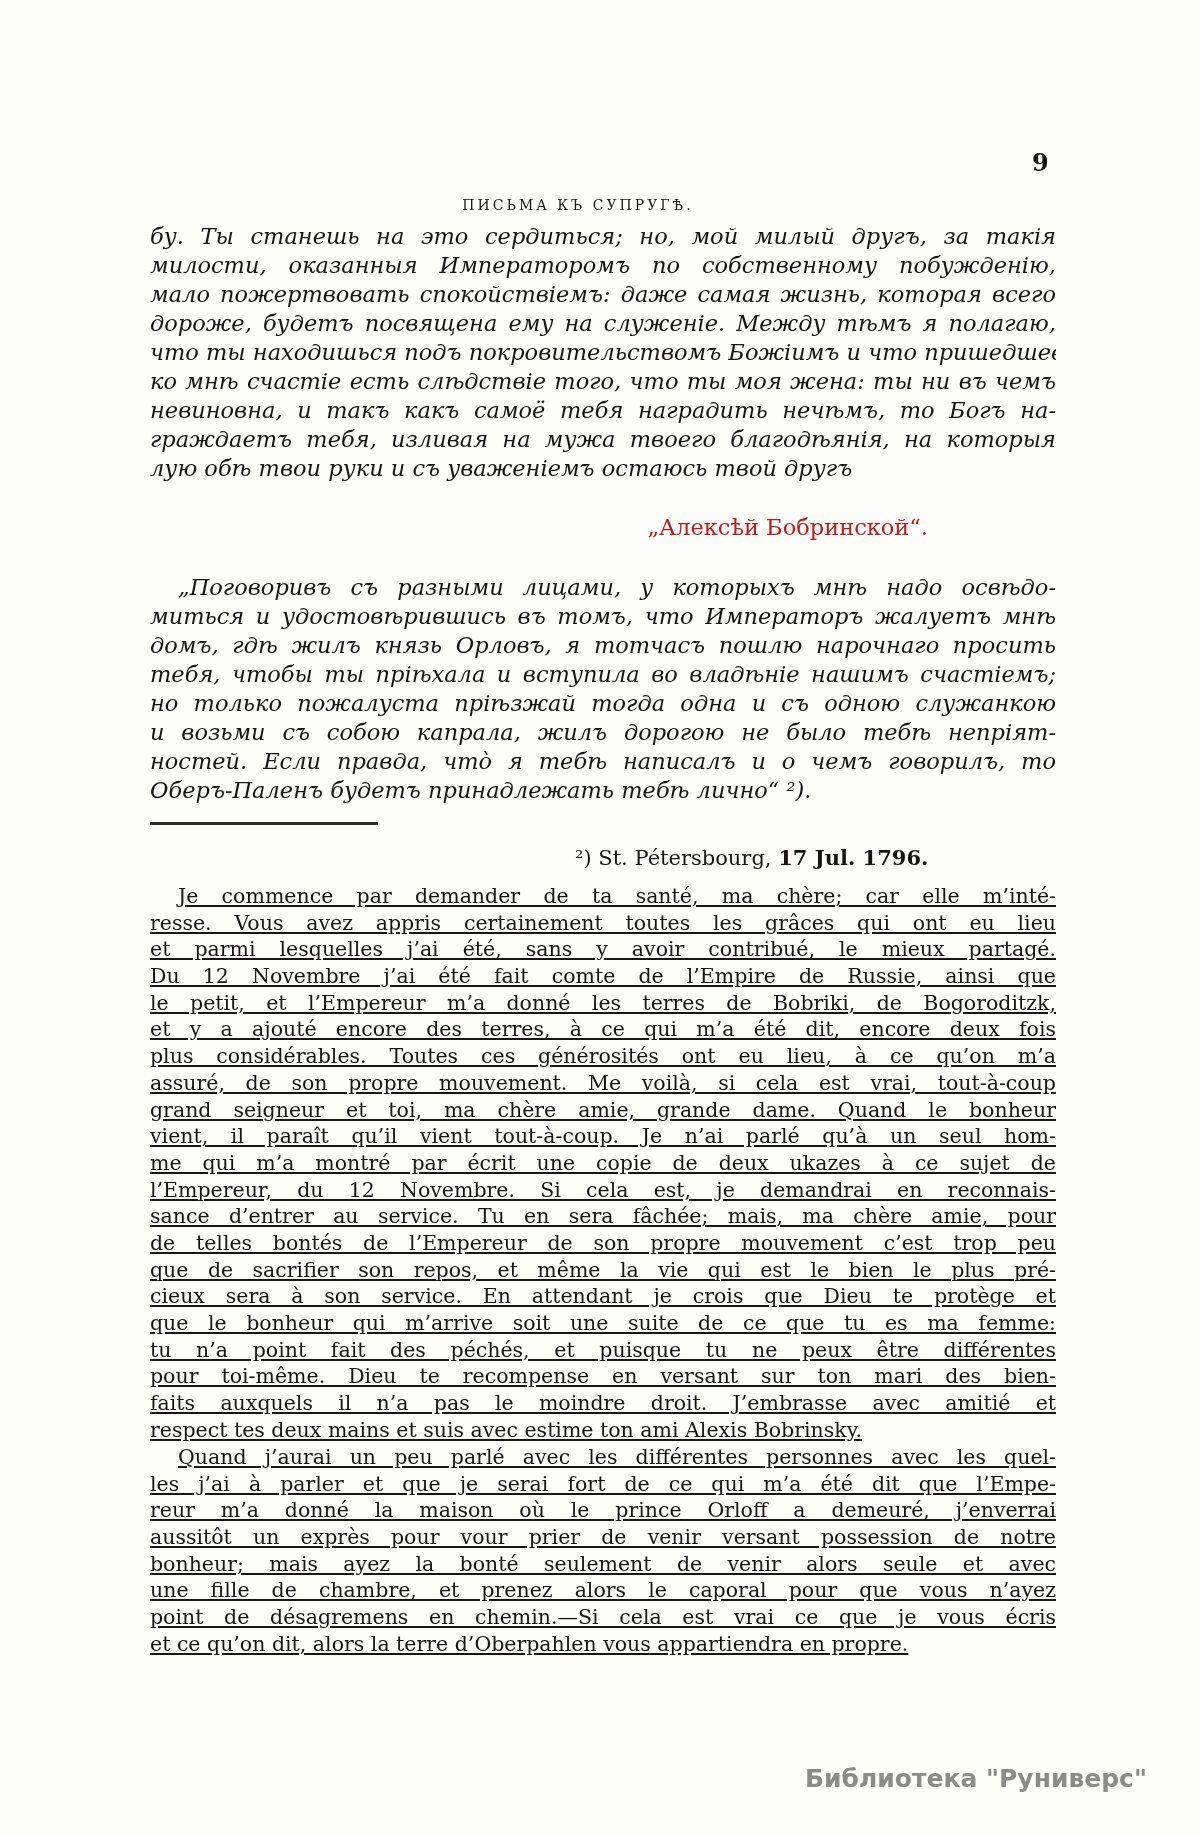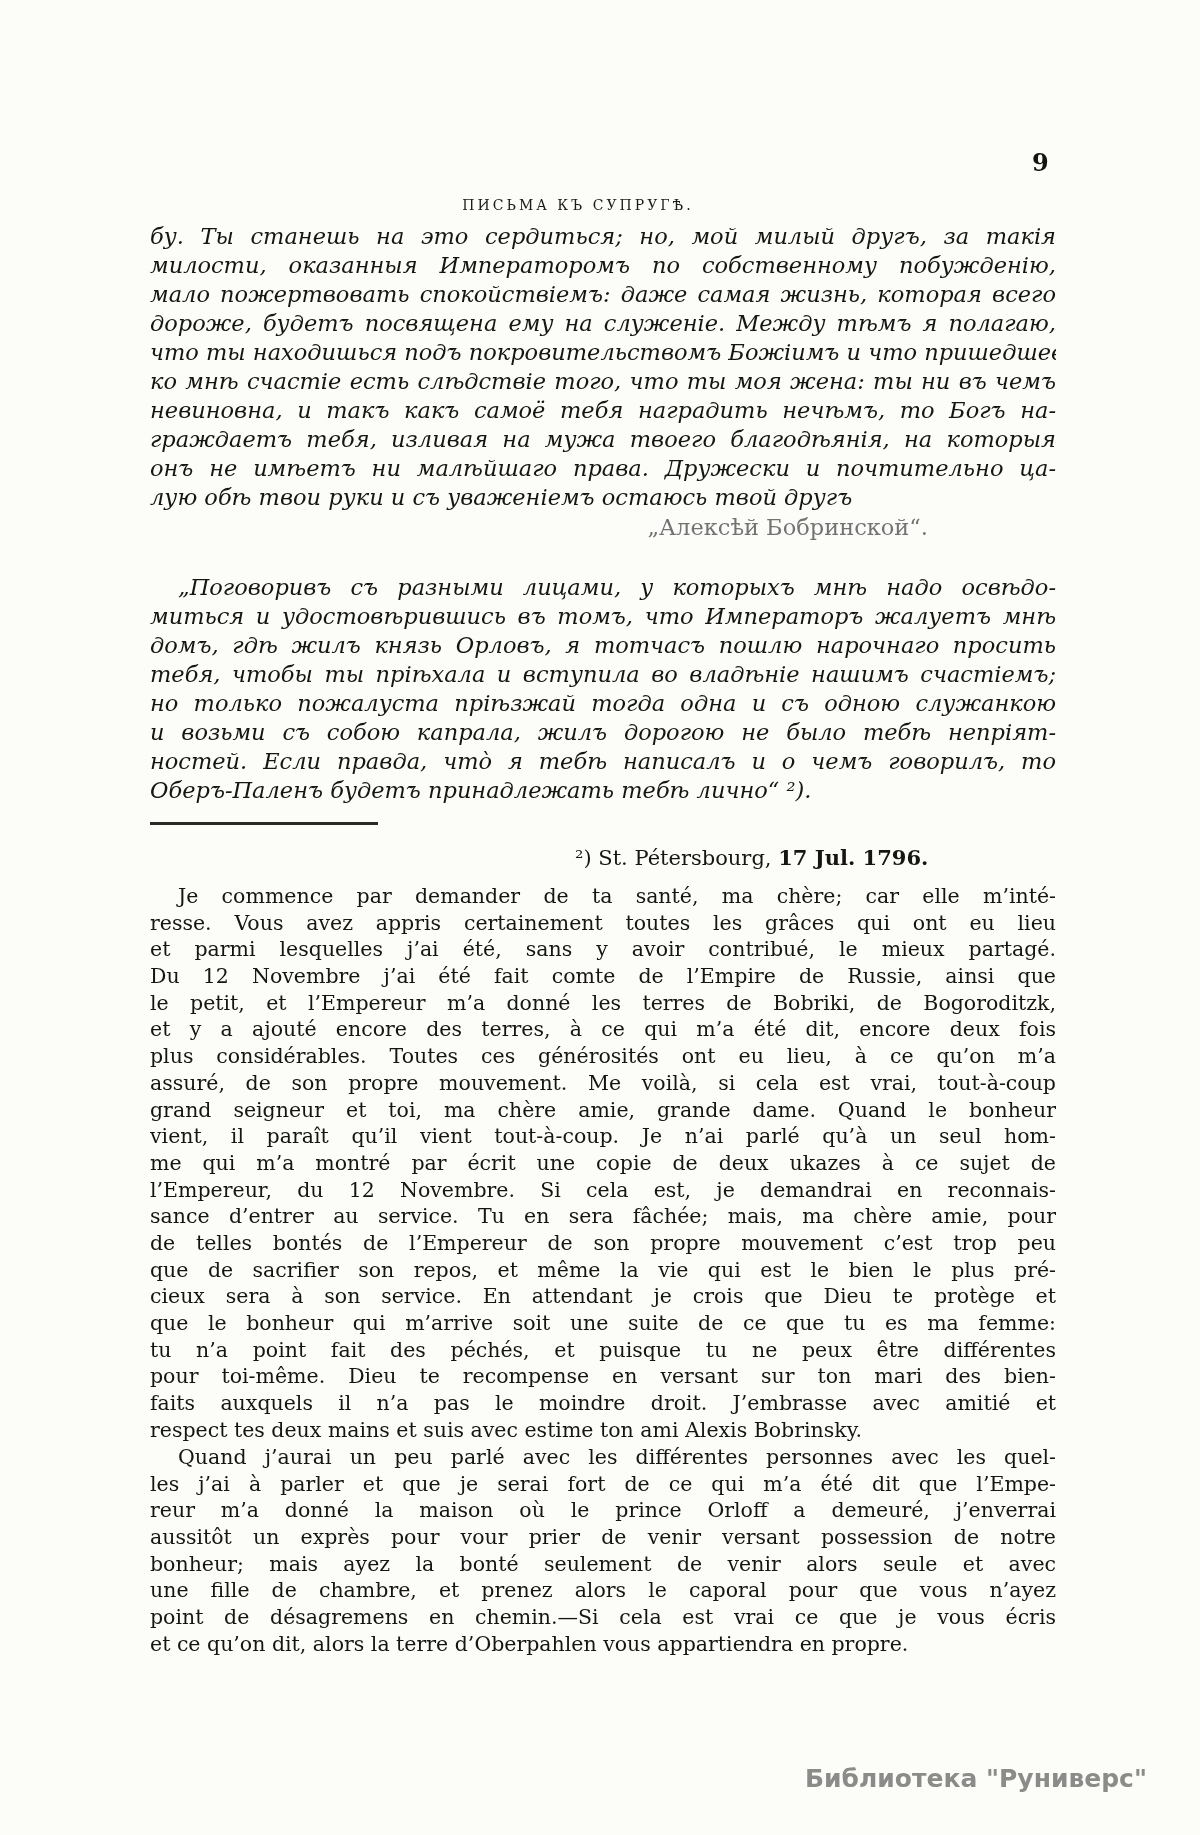--- a/index.html
+++ b/index.html
@@ -33,41 +33,41 @@
     color: #14130f;
   }
   .textcol {
     position: absolute;
     left: 150px;
     width: 906px;
   }
   .ru { font-size: 22.5px; font-style: italic; }
   .ru .jline { height: 29px; line-height: 29px; }
   .fr { font-size: 20.5px; }
-  .fr .jline { height: 26.7px; line-height: 26.7px; }
+  .fr .jline { height: 26.7px; line-height: 26.7px; text-decoration: underline; }
   .jline {
     text-align: justify;
     text-align-last: justify;
     white-space: nowrap;
     overflow: hidden;
   }
   .jline.last { text-align-last: left; }
   .indent .jline:first-child { text-indent: 28px; }
   .para1 { top: 222px; }
   .signature-line {
     position: absolute;
     top: 513px;
     left: 150px;
     width: 906px;
     padding-right: 128px;
     box-sizing: border-box;
     text-align: right;
     font-size: 22.5px;
     line-height: 29px;
-    color: #737373;
+    color: #b91c1c;
   }
   .para2 { top: 573px; }
   .footnote-rule {
     position: absolute;
     top: 822px;
     left: 150px;
     width: 228px;
     height: 3px;
     background: #2a2a26;
   }
@@ -104,21 +104,20 @@
 
   <div class="textcol ru para1">
       <div class="jline">бу. Ты станешь на это сердиться; но, мой милый другъ, за такія</div>
       <div class="jline">милости, оказанныя Императоромъ по собственному побужденію,</div>
       <div class="jline">мало пожертвовать спокойствіемъ: даже самая жизнь, которая всего</div>
       <div class="jline">дороже, будетъ посвящена ему на служеніе. Между тѣмъ я полагаю,</div>
       <div class="jline">что ты находишься подъ покровительствомъ Божіимъ и что пришедшее</div>
       <div class="jline">ко мнѣ счастіе есть слѣдствіе того, что ты моя жена: ты ни въ чемъ</div>
       <div class="jline">невиновна, и такъ какъ самоё тебя наградить нечѣмъ, то Богъ на-</div>
       <div class="jline">граждаетъ тебя, изливая на мужа твоего благодѣянія, на которыя</div>
-      <div class="jline">онъ не имѣетъ ни малѣйшаго права. Дружески и почтительно ца-</div>
       <div class="jline last">лую обѣ твои руки и съ уваженіемъ остаюсь твой другъ</div>
     </div>
 
   <div class="signature-line">„Алексѣй Бобринской“.</div>
 
   <div class="textcol ru para2 indent">
       <div class="jline">„Поговоривъ съ разными лицами, у которыхъ мнѣ надо освѣдо-</div>
       <div class="jline">миться и удостовѣрившись въ томъ, что Императоръ жалуетъ мнѣ</div>
       <div class="jline">домъ, гдѣ жилъ князь Орловъ, я тотчасъ пошлю нарочнаго просить</div>
       <div class="jline">тебя, чтобы ты пріѣхала и вступила во владѣніе нашимъ счастіемъ;</div>

